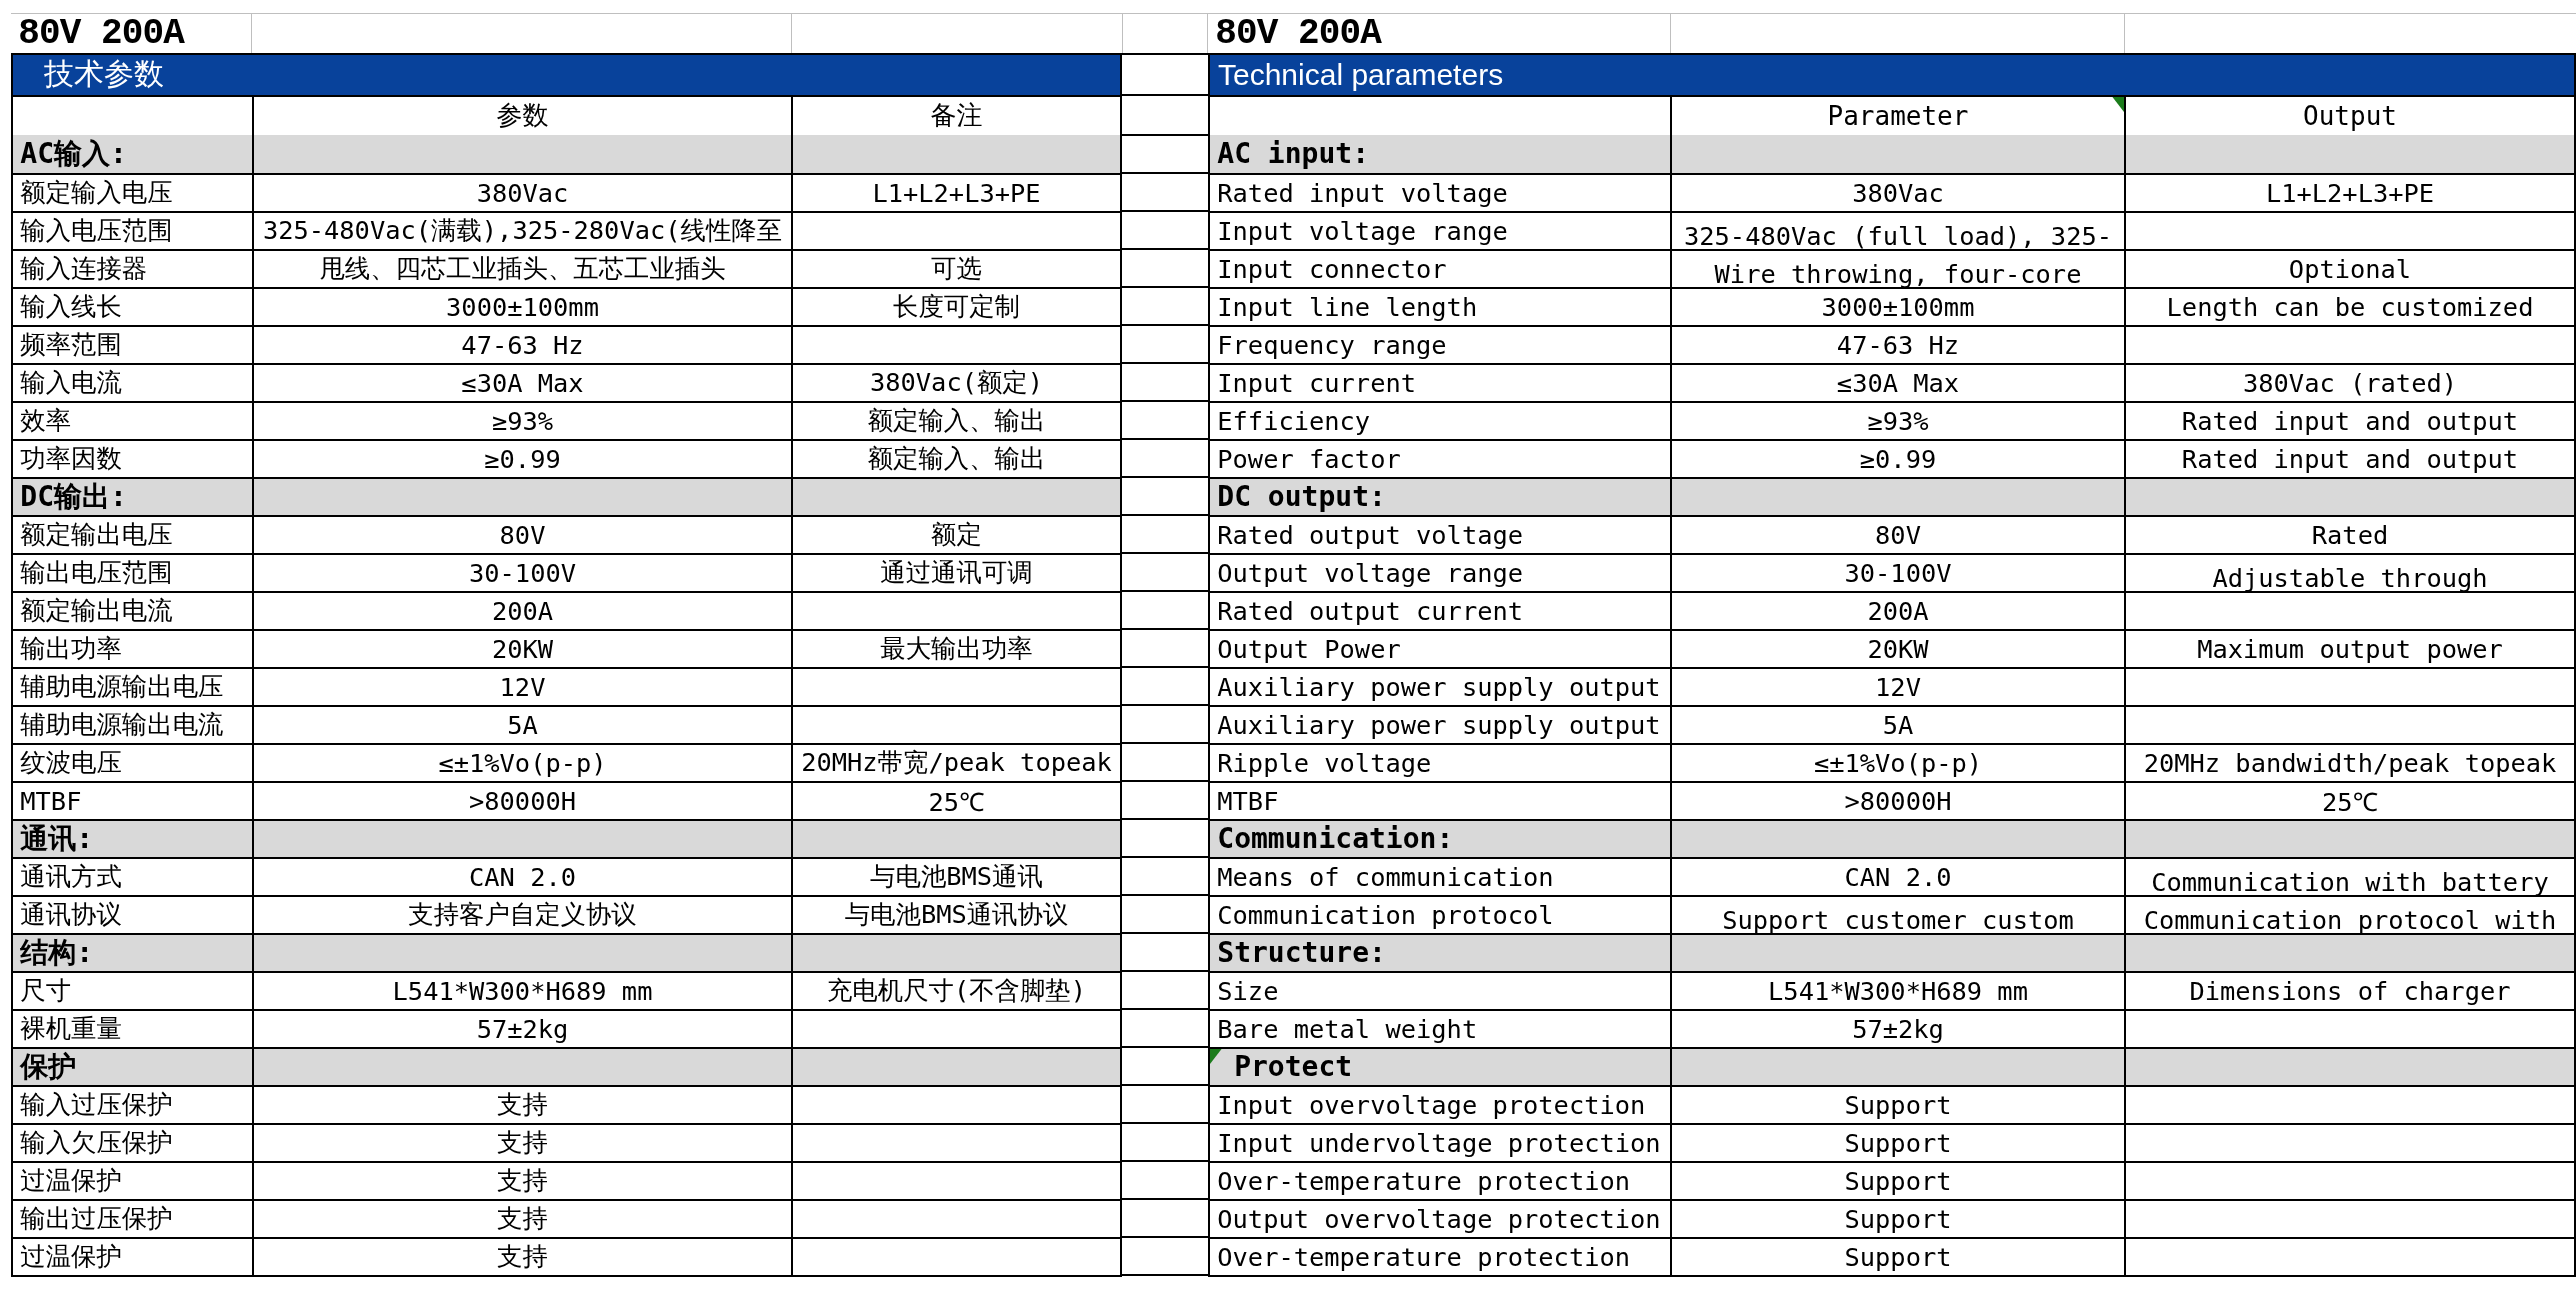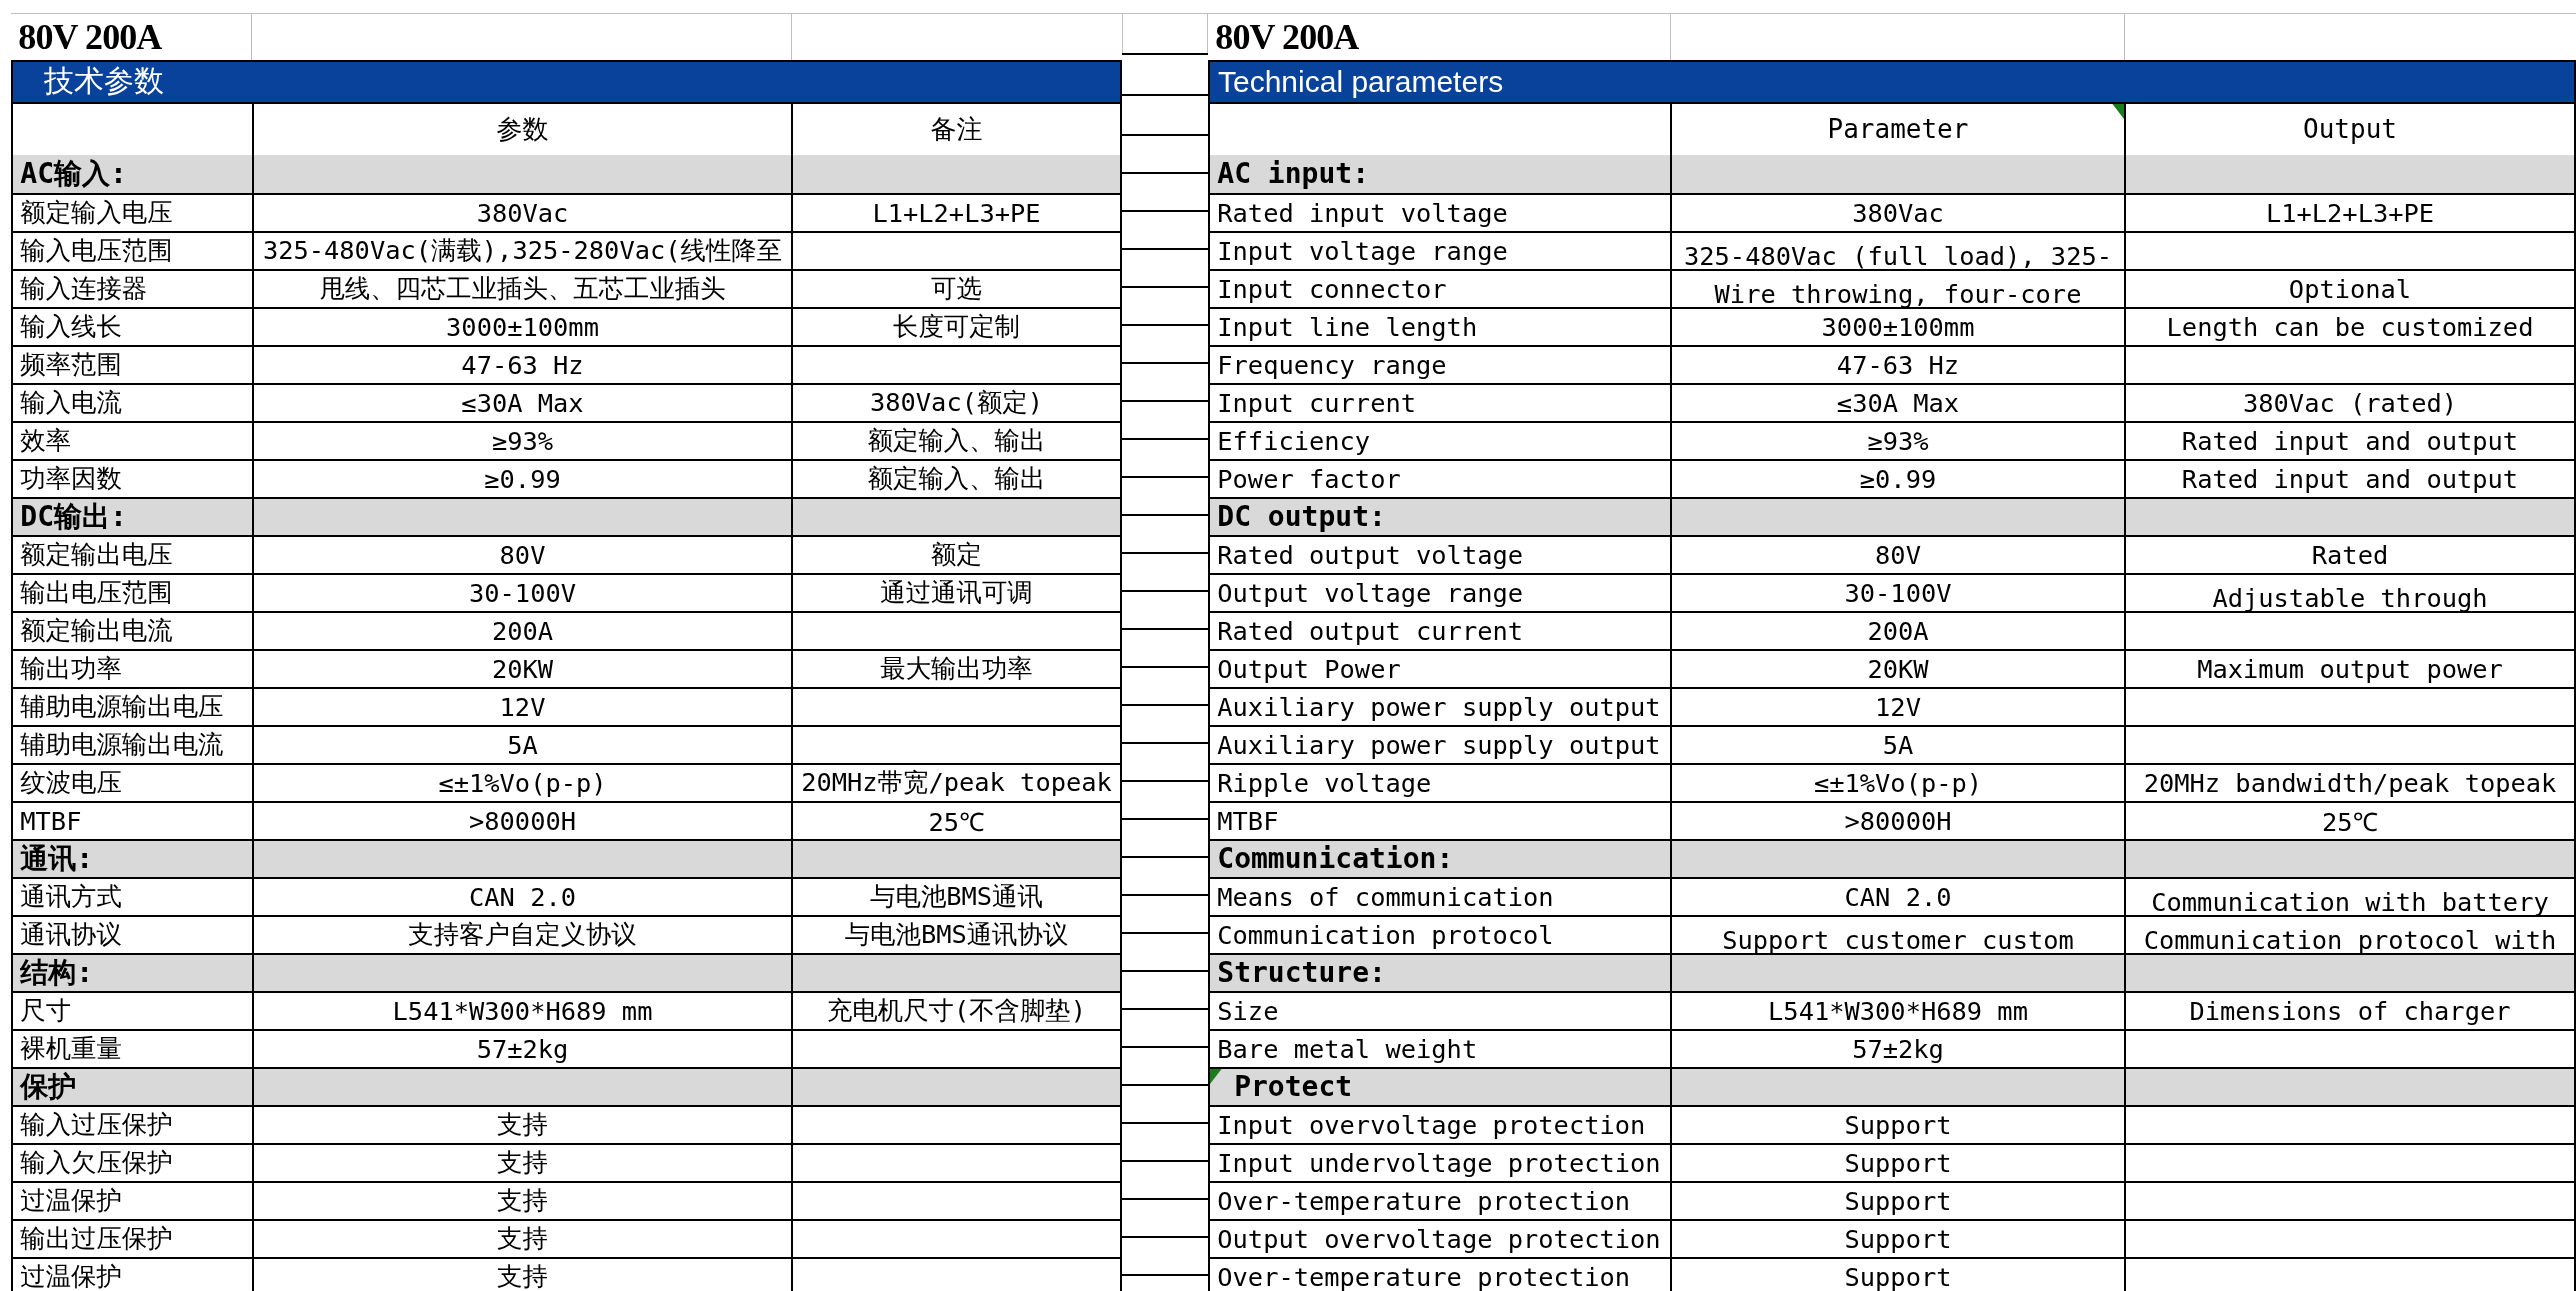--- a/index.html
+++ b/index.html
@@ -13,22 +13,22 @@
     font-family:"DejaVu Sans Mono","Liberation Mono",monospace;
     color:#000;
   }
   .layout{display:flex;align-items:flex-start;padding:12.7px 0 0 11px;border-top:0;}
   .tblwrap{flex:0 0 auto;}
   .left .titlerow,.left .tbl{width:1111px;}
   .right .titlerow,.right .tbl{width:1368px;}
 
   
   .titlerow{
-    height:47px;display:grid;border-top:0.9px solid var(--grid);
-    font-family:Liberation Serif, serif;
+    height:40px;display:grid;border-top:0.9px solid var(--grid);
+    font-family:Liberation Mono, monospace;
   }
   .left .titlerow{grid-template-columns:241px 540px auto;}
   .right .titlerow{grid-template-columns:463px 454px auto;}
   .titlecell{border-right:0.9px solid var(--grid);display:flex;align-items:center;overflow:hidden;}
   .titlecell:last-child{border-right:none;}
   .title-text{font-weight:bold;font-size:36px;letter-spacing:-0.9px;padding-left:7.3px;white-space:nowrap;}
 
   
   .tbl{border:2.7px solid var(--border);}
   .row{display:grid;border-top:2.7px solid var(--border);}
@@ -38,21 +38,21 @@
   .blue-row{
     display:flex;align-items:center;height:40px;background:var(--blue);
     border-top:none;
   }
   .blue-row .htxt{
     color:var(--htext);font-weight:normal;font-size:30px;
     font-family:"Liberation Sans","DejaVu Sans",sans-serif;white-space:nowrap;
   }
   .left .blue-row .htxt{padding-left:31px;}
   .right .blue-row .htxt{padding-left:8px;}
-  .colhdr-row{height:53px;}
+  .colhdr-row{height:40px;}
   .data-row{height:38px;}
   .section-row{height:38px;background:var(--gray);}
   .cell{
     position:relative;display:flex;align-items:center;overflow:hidden;
     font-size:25.4px;white-space:pre;
   }
   .cell.param,.cell.remark{justify-content:center;border-left:2.7px solid var(--border);}
   .colhdr-row .cell{justify-content:center;font-size:26px;}
   .colhdr-row .cell.label{justify-content:flex-start;}
   .cell.label{padding-left:7.3px;justify-content:flex-start;}

